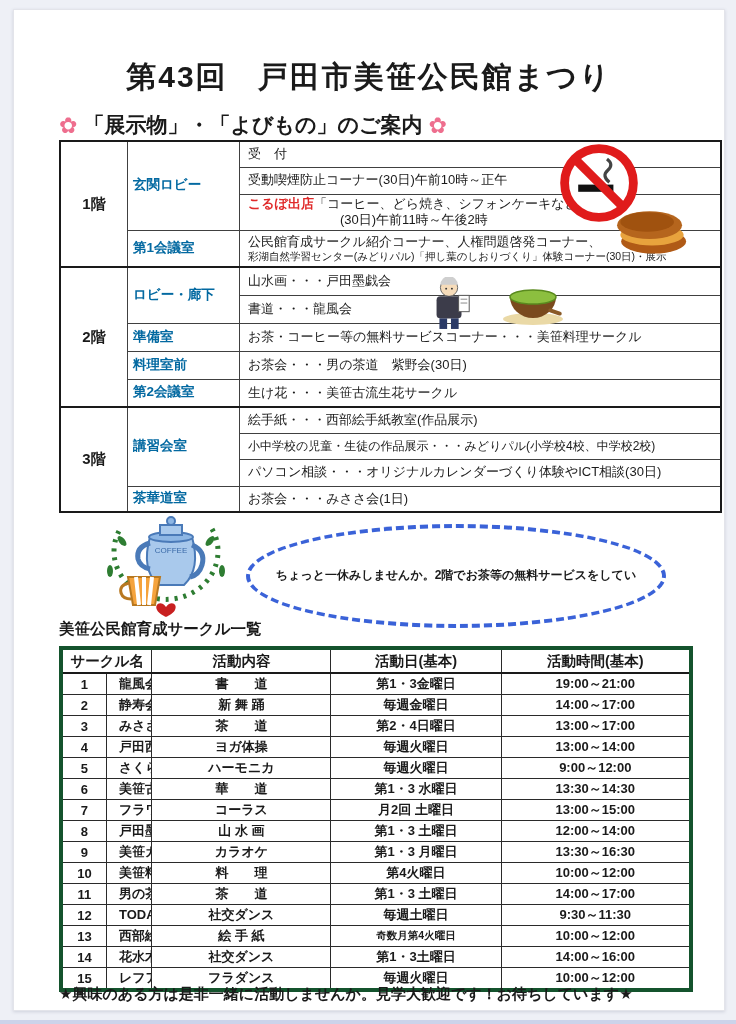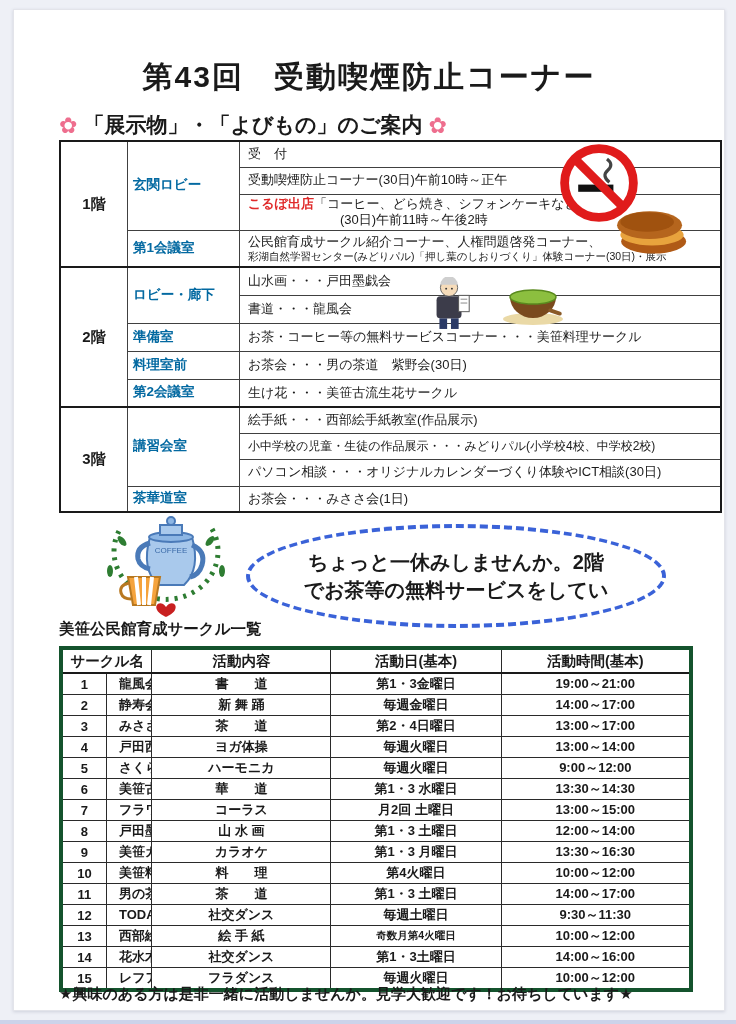--- a/index.html
+++ b/index.html
@@ -54,22 +54,22 @@
   .pic-nosmoke{left:545px;top:133px;width:80px;height:80px;}
   .pic-dorayaki{left:597px;top:194px;width:82px;height:52px;}
   .pic-callig{left:412px;top:267px;width:48px;height:54px;}
   .pic-matcha{left:487px;top:274px;width:64px;height:42px;}
   .pic-coffee{left:78px;top:501px;width:148px;height:112px;}
 
   
   .bubble{
     position:absolute;left:232px;top:514px;width:412px;height:96px;
     border:4px dashed #3a62d8;border-radius:50%;
-    display:flex;flex-direction:column;justify-content:center;align-items:center;
-    font-size:20px;font-weight:bold;line-height:1.42;text-align:left;
+    display:flex;flex-direction:row;justify-content:center;align-items:center;
+    font-size:12px;font-weight:bold;line-height:1.42;text-align:left;
   }
 
   .circles-heading{
     position:absolute;left:45px;top:609px;font-size:15.5px;font-weight:bold;
   }
 
   
   .t2{
     position:absolute;left:45px;top:636px;width:634px;table-layout:fixed;
     border:4px solid #14532d;
@@ -92,21 +92,21 @@
     position:absolute;left:45px;top:975px;width:634px;
     font-size:15px;font-weight:bold;white-space:nowrap;
   }
 </style>
 </head>
 <body>
 
 <div class="page">
 
   <div class="title">
-    <span>第43回</span><span class="gap"></span><span>受動喫煙防止コーナー</span>
+    <span>第43回</span><span class="gap"></span><span>戸田市美笹公民館まつり</span>
   </div>
 
   <div class="subtitle">
     <span class="flower">✿</span><span class="txt">「展示物」・「よびもの」のご案内</span><span class="flower">✿</span>
   </div>
 
   <table class="t1">
     <tbody>
         <tr class="r-h26">
       <td class="floor" rowspan="4">1階</td>

